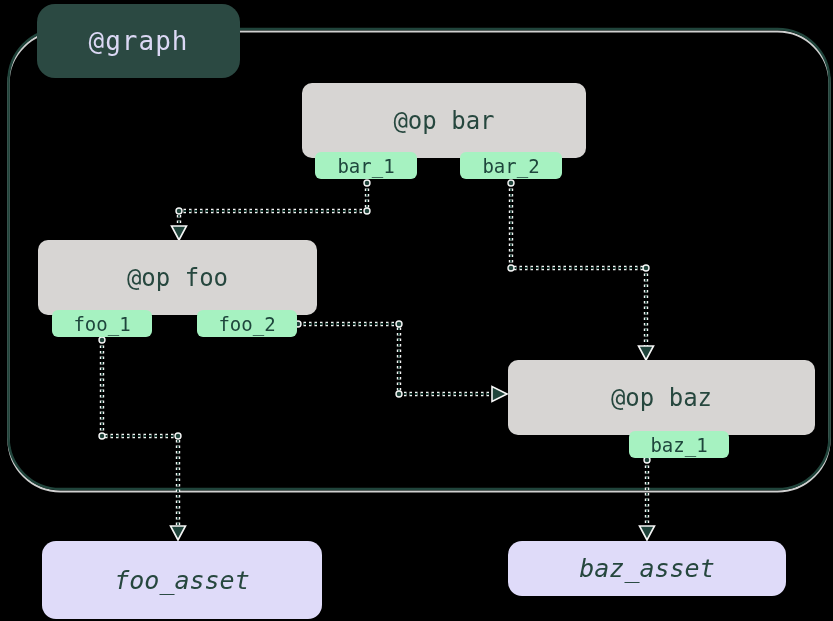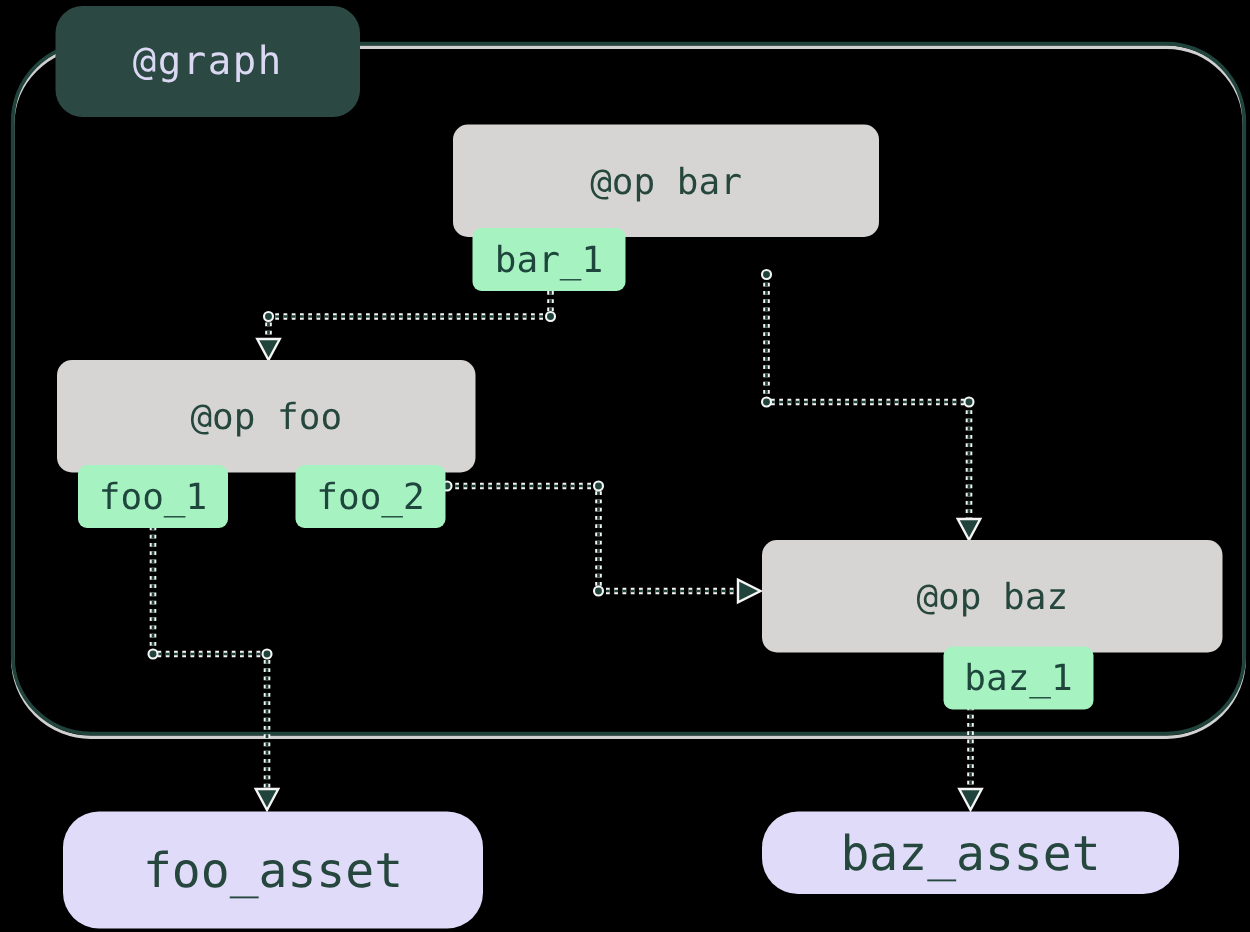--- a/index.html
+++ b/index.html
@@ -35,27 +35,27 @@
   .node { position: absolute; display: flex; align-items: center; justify-content: center; box-sizing: border-box; }
   .graph-badge {
     left: 37px; top: 4px; width: 203px; height: 74px;
     background: var(--graph-badge); color: var(--graph-badge-text);
     border-radius: 18px; font-size: 26px; letter-spacing: 1px;
   }
   .op-node { background: var(--op-fill); color: var(--op-text); border-radius: 10px; font-size: 24px; }
   .op-bar { left: 302px; top: 83px;  width: 284px; height: 75px; }
   .op-foo { left: 38px;  top: 240px; width: 279px; height: 75px; align-items: center; }
   .op-baz { left: 508px; top: 360px; width: 307px; height: 75px; }
-  .tag { background: var(--tag-fill); color: var(--tag-text); border-radius: 6px; font-size: 24px; height: 42px; }
+  .tag { background: var(--tag-fill); color: var(--tag-text); border-radius: 6px; font-size: 19px; height: 27px; }
   .tag-bar-1 { left: 315px; top: 152px; width: 102px; }
   .tag-bar-2 { left: 460px; top: 152px; width: 102px; }
   .tag-foo-1 { left: 52px;  top: 310px; width: 100px; }
   .tag-foo-2 { left: 197px; top: 310px; width: 100px; }
   .tag-baz-1 { left: 629px; top: 431px; width: 100px; }
-  .asset-node { background: var(--asset-fill); color: var(--asset-text); border-radius: 24px; font-size: 32px; }
+  .asset-node { background: var(--asset-fill); color: var(--asset-text); border-radius: 14px; font-size: 25px; font-style: italic; }
   .asset-foo { left: 42px;  top: 541px; width: 280px; height: 78px; }
   .asset-baz { left: 508px; top: 541px; width: 278px; height: 55px; }
 </style>
 </head>
 <body>
 
 <div class="canvas">
 
   <svg class="edges-svg" width="833" height="621" viewBox="0 0 833 621">
 
@@ -111,20 +111,23 @@
   <div class="node graph-badge">
     <span>@graph</span>
   </div>
 
   <div class="node op-node op-bar">
     <span>@op bar</span>
   </div>
   <div class="node tag tag-bar-1">
     <span>bar_1</span>
   </div>
+  <div class="node tag tag-bar-2">
+    <span>bar_2</span>
+  </div>
 
   <div class="node op-node op-foo">
     <span>@op foo</span>
   </div>
   <div class="node tag tag-foo-1">
     <span>foo_1</span>
   </div>
   <div class="node tag tag-foo-2">
     <span>foo_2</span>
   </div>

